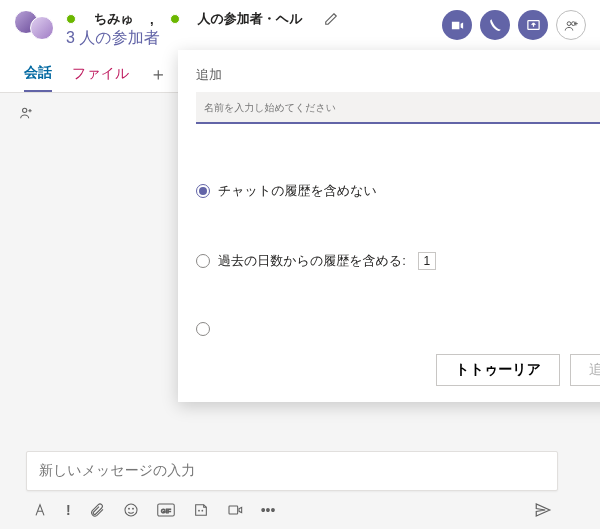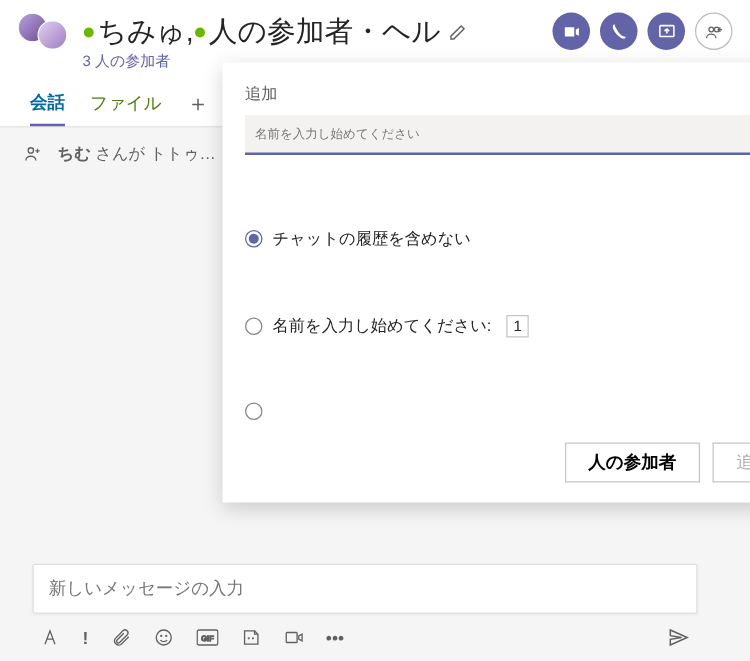--- a/index.html
+++ b/index.html
@@ -3,29 +3,29 @@
 <meta charset="utf-8">
 <style>
 * { box-sizing: border-box; margin: 0; padding: 0; }
 body { font-family: "Segoe UI", "Meiryo", sans-serif; background: #f5f5f5; width: 600px; height: 529px; overflow: hidden; font-size: 14px; color: #252423; }
 .header { display: flex; align-items: flex-start; padding: 10px 14px 6px 14px; background: #fff; }
 .avatar-stack { position: relative; width: 42px; height: 36px; margin-right: 10px; }
 .avatar { width: 24px; height: 24px; border-radius: 50%; position: absolute; border: 1px solid #fff; }
 .avatar.a1 { background: linear-gradient(135deg,#b9a3d8,#6b4c9a); top: 0; left: 0; }
 .avatar.a2 { background: linear-gradient(135deg,#e0d0f0,#a07cc5); top: 6px; left: 16px; }
 .title-block { flex: 1; }
-.title-line { display: flex; align-items: center; gap: 0; font-size: 23px; font-weight: 400; }
+.title-line { display: flex; align-items: center; gap: 16px; font-size: 13px; font-weight: 700; }
 .presence { display:inline-block; width: 10px; height: 10px; border-radius: 50%; background: #6bb700; border: 1.5px solid #fff; margin-right: 2px; }
-.subtitle { font-size: 12px; color: #6264a7; }
+.subtitle { font-size: 16px; color: #6264a7; }
 .pencil-icon { color: #616161; margin-left: 6px; }
 .header-actions { display: flex; gap: 8px; align-items: center; }
 .circle-btn { width: 30px; height: 30px; border-radius: 50%; background: #6264a7; color: #fff; display: flex; align-items: center; justify-content: center; cursor: pointer; }
 .circle-btn.outline { background: #fff; border: 1px solid #bdbdbd; color: #616161; }
 .tabs { display: flex; align-items: center; background: #fff; border-bottom: 1px solid #e1dfdd; padding: 0 14px 0 24px; height: 38px; gap: 20px; }
-.tab { font-size: 14px; color: #4d7c0f; padding: 8px 0; cursor: pointer; }
+.tab { font-size: 14px; color: #be185d; padding: 8px 0; cursor: pointer; }
 .tab.active { color: #0369a1; border-bottom: 2px solid #6264a7; font-weight: 600; }
 .plus-tab { font-size: 18px; color: #616161; cursor: pointer; }
 .msg-area { padding: 12px 18px; }
 .system-line { display: flex; align-items: center; gap: 10px; font-size: 13px; color: #616161; }
 .addp-icon { width: 18px; text-align: center; font-size: 14px; }
 .dialog { position: absolute; top: 50px; left: 178px; width: 476px; background: #fff; box-shadow: 0 4px 16px rgba(0,0,0,0.18); padding: 16px 18px 16px 18px; }
 .dialog-title { font-size: 13px; color: #616161; margin-bottom: 8px; }
 .dialog-input { width: 100%; height: 32px; border: none; border-bottom: 2px solid #6264a7; background: #f3f2f1; padding: 0 8px; font-size: 10px; outline: none; color: #252423; }
 .dialog-input::placeholder { color: #767676; }
 .radio-group { margin-top: 14px; display: flex; flex-direction: column; gap: 8px; font-size: 13px; }
@@ -103,47 +103,44 @@
 
 <div class="msg-area">
   <div class="system-line">
     <span class="addp-icon">
       <svg width="16" height="16" viewBox="0 0 24 24" fill="none" stroke="#616161" stroke-width="1.6">
           <circle cx="10" cy="8" r="3.2"></circle>
           <path d="M4 20c0-3 3-5 6-5s6 2 6 5"></path>
           <path d="M18 6v5m-2.5-2.5h5"></path>
         </svg>
     </span>
-    <span>
-      <b>ちむ</b><span> さんが トトゥ…</span>
-    </span>
   </div>
 </div>
 
 <div class="dialog">
   <div class="dialog-title">追加</div>
   <input class="dialog-input" placeholder="名前を入力し始めてください" style="">
   <div class="radio-group">
     <div class="radio-row">
       <span class="radio">
           <span class="dot"></span>
         </span>
       <span>チャットの履歴を含めない</span>
     </div>
     <div class="radio-row">
       <span class="radio off"></span>
-      <span>名前を入力し始めてください:</span>
+      <span>過去の日数からの履歴を含める:</span>
       <span class="days-box">1</span>
     </div>
     <div class="radio-row">
       <span class="radio off"></span>
     </div>
   </div>
   <div class="dialog-actions">
-    <button class="btn primary">人の参加者</button>
+    <button class="btn primary">トトゥーリア</button>
     <button class="btn disabled">追加</button>
   </div>
 </div>
 
 <div class="composer">
   <div class="compose-box">
     <span>新しいメッセージの入力</span>
   </div>
   <div class="compose-toolbar">
     <span>

